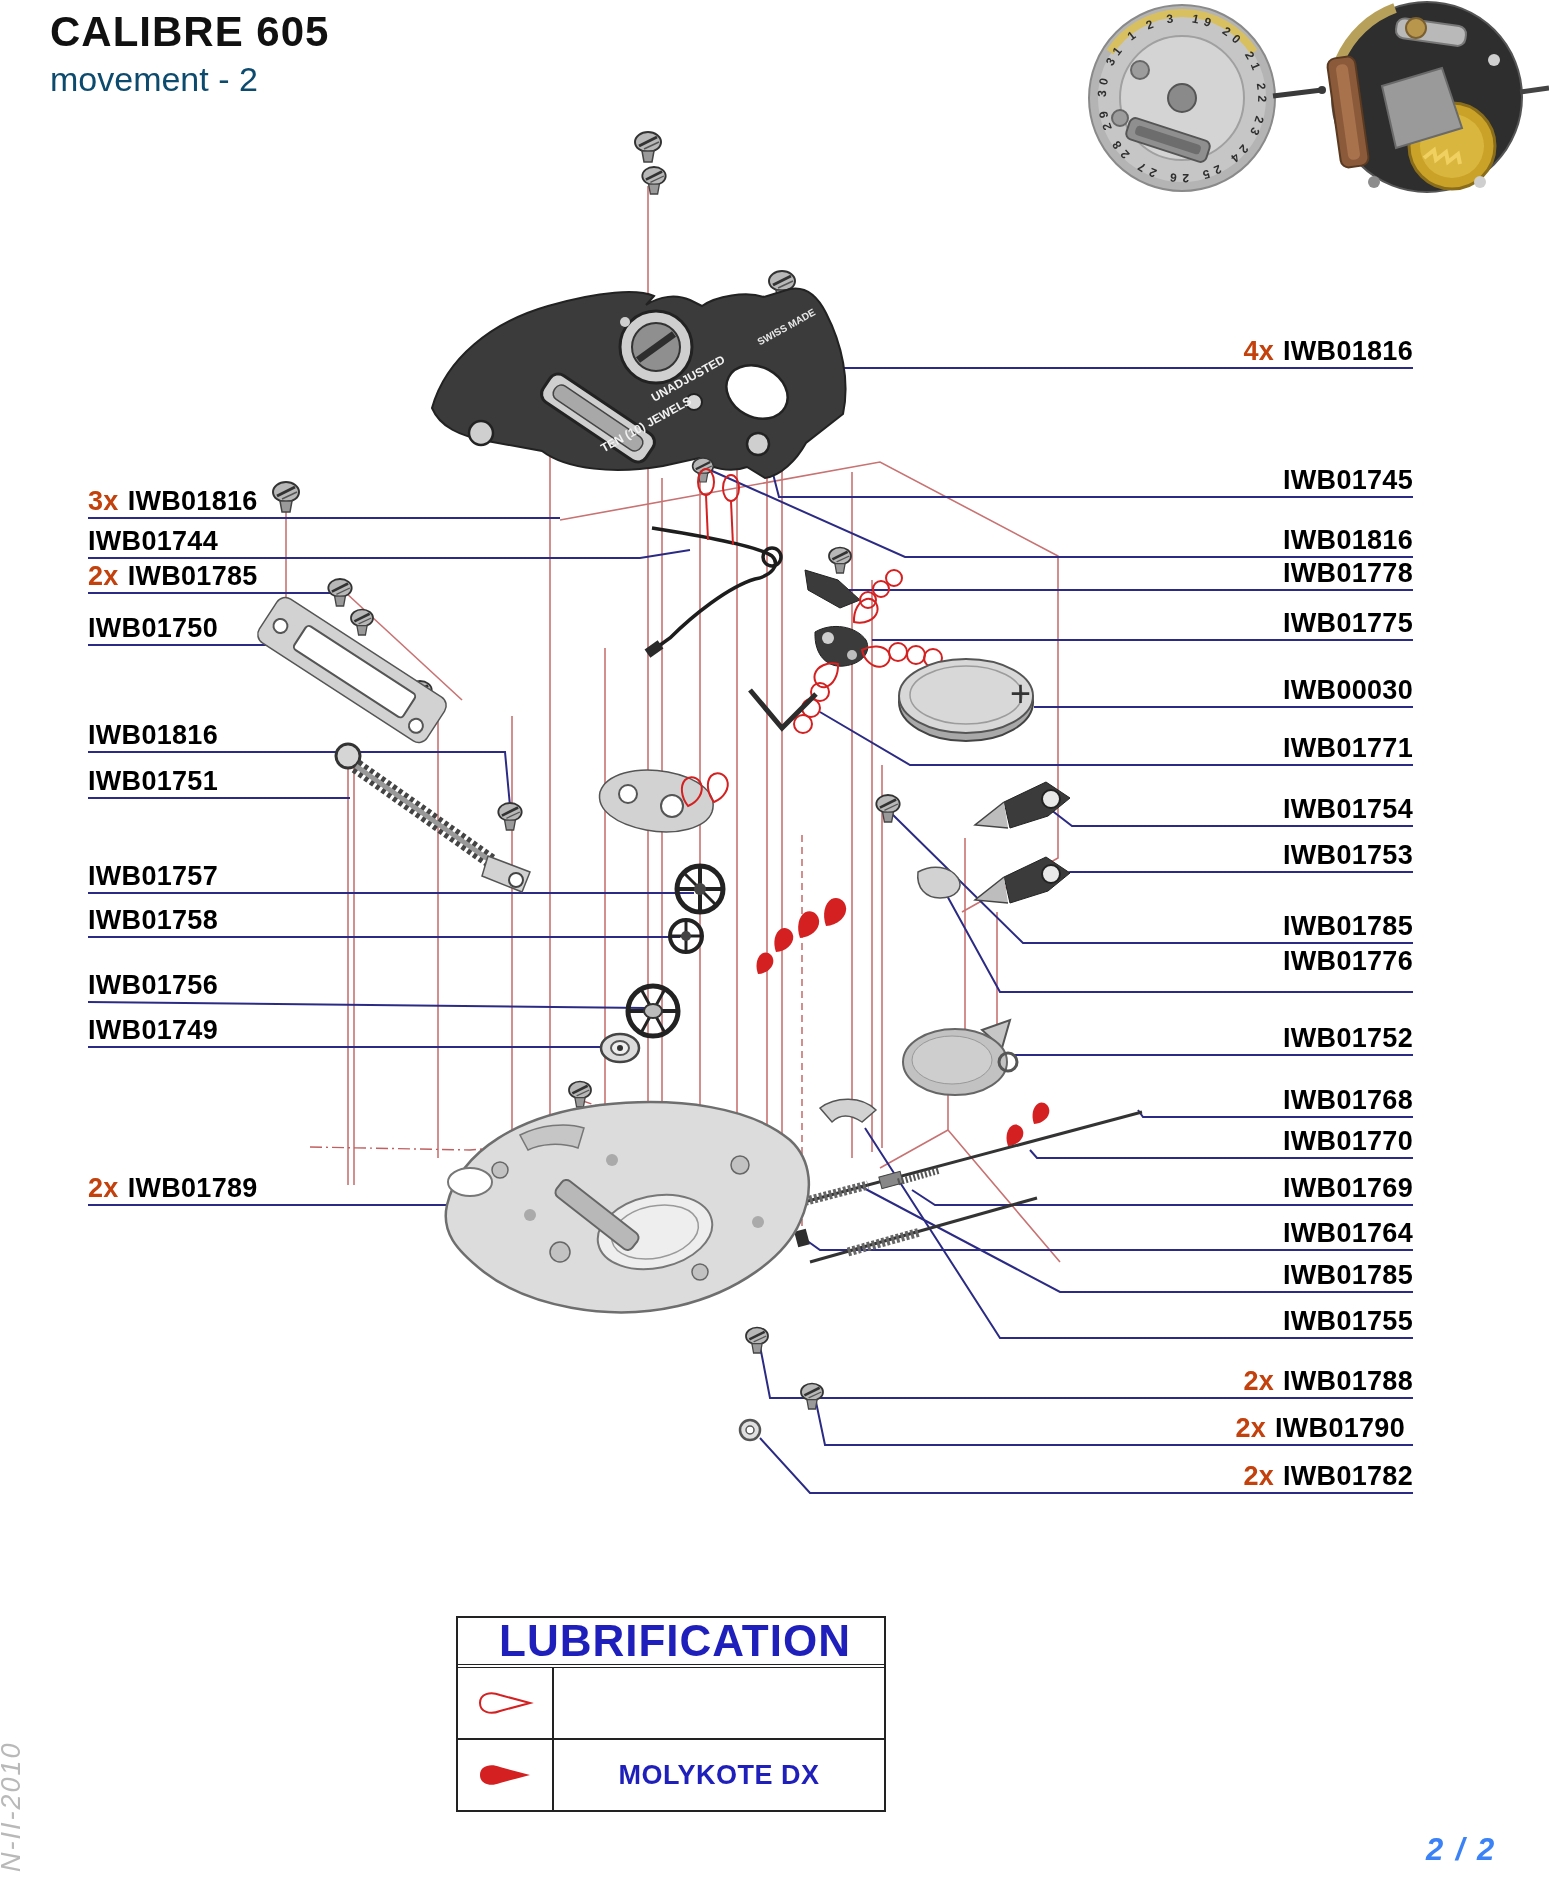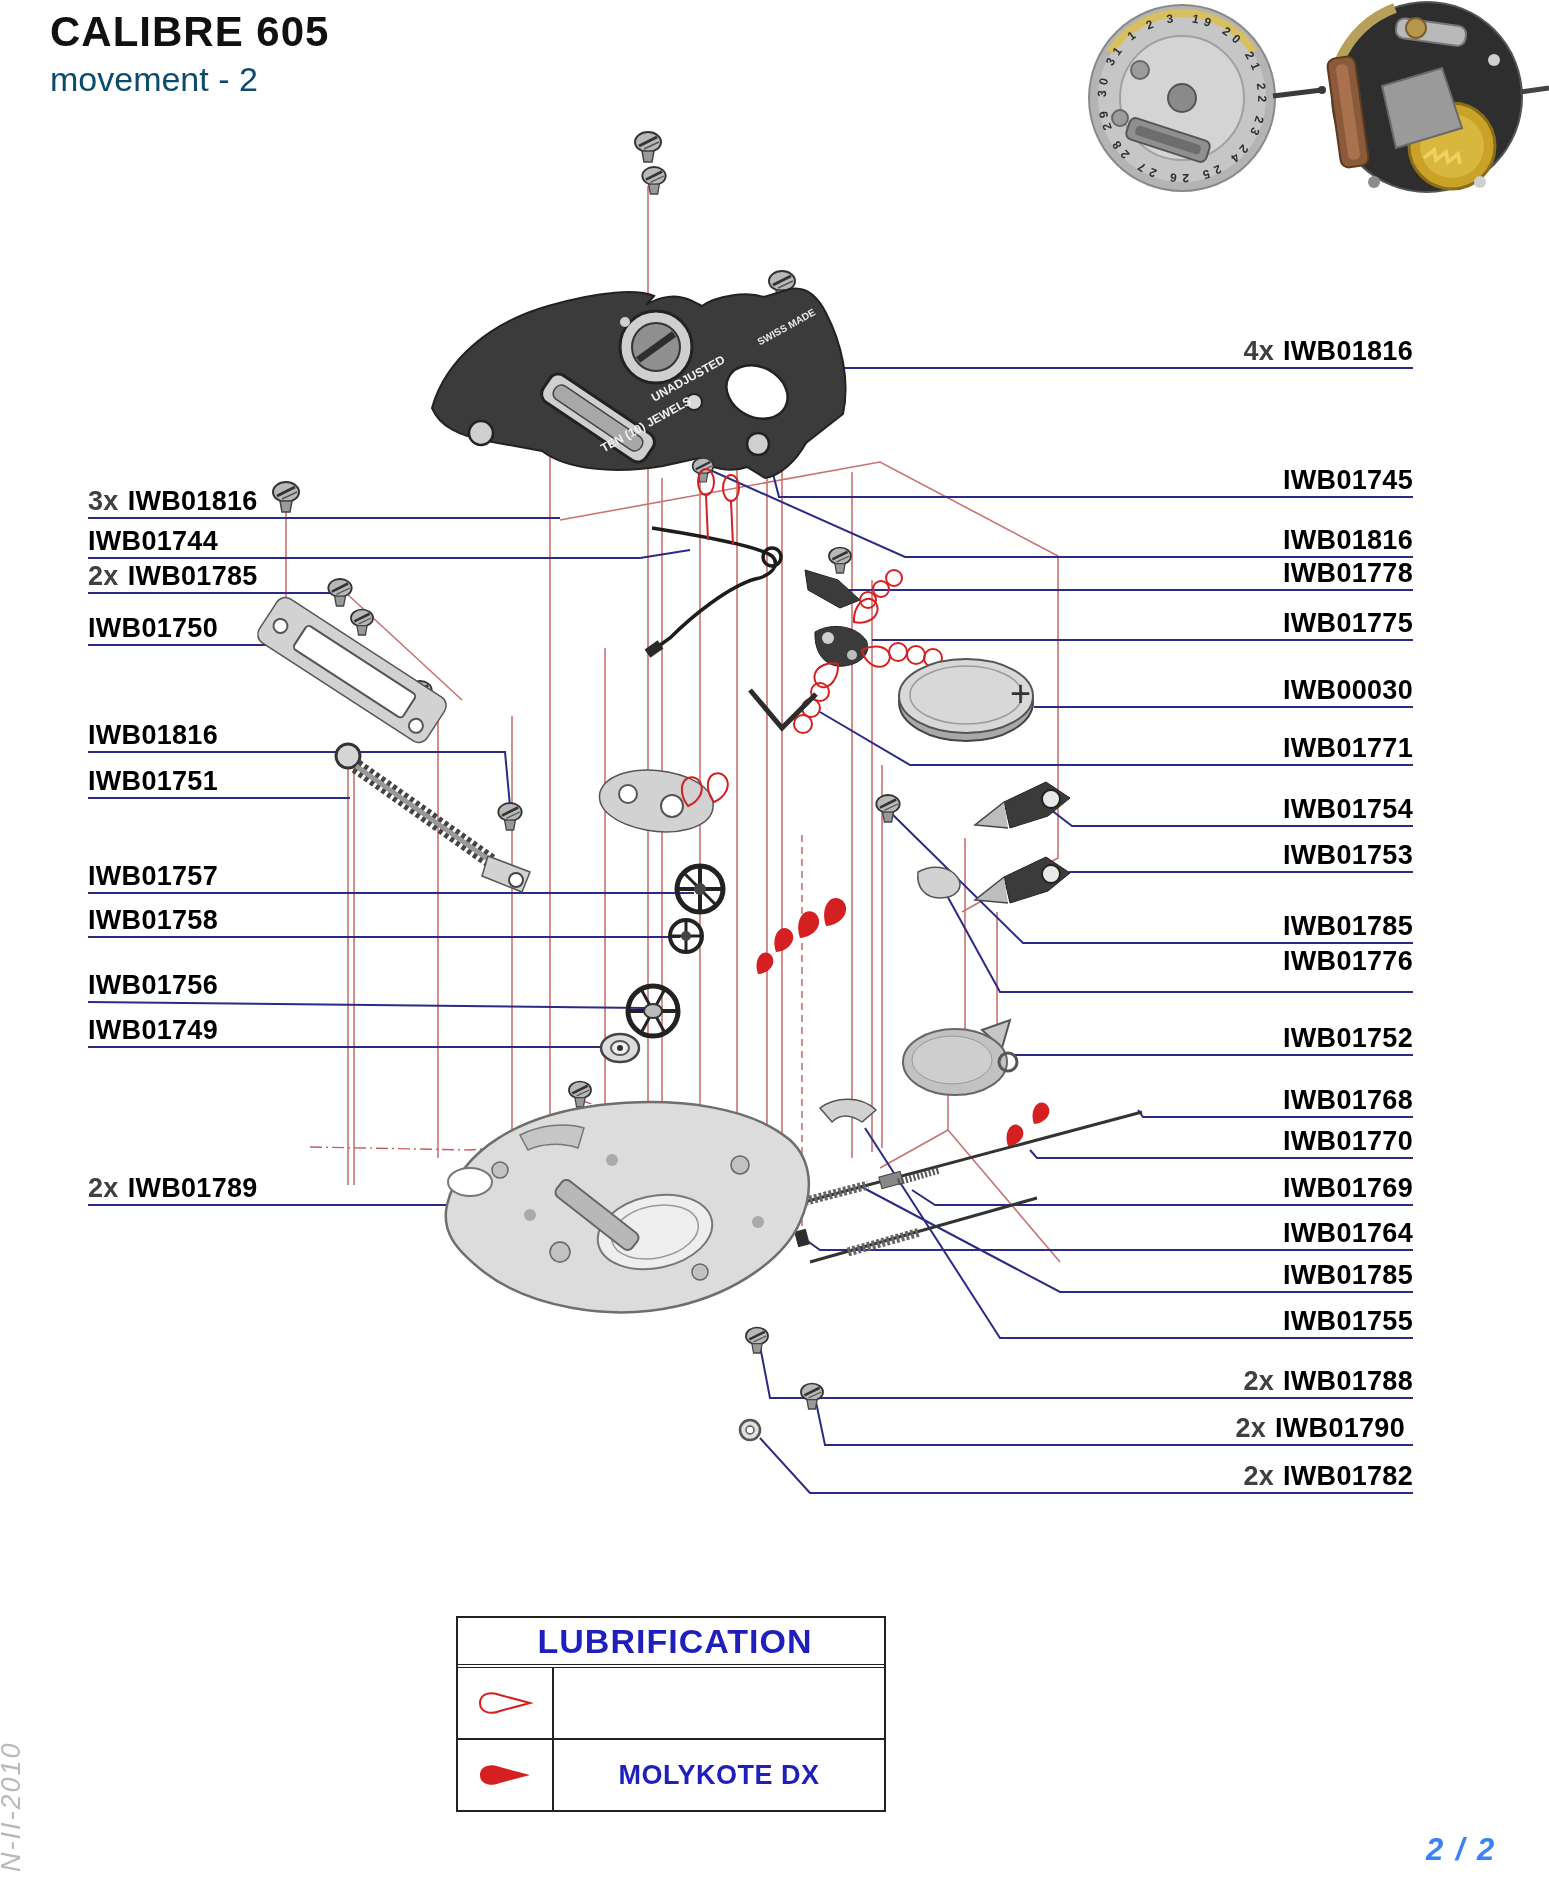--- a/index.html
+++ b/index.html
@@ -10,29 +10,29 @@
   .rd{stroke:#c87272;stroke-width:1.6;fill:none;}
   .rdd{stroke:#c87272;stroke-width:1.6;fill:none;stroke-dasharray:7 5;}
   .rddot{stroke:#c06060;stroke-width:1.4;fill:none;stroke-dasharray:12 4 2 4;}
   .lube{stroke:#d42020;stroke-width:2;fill:none;}
   .lube-fill{fill:#d42020;stroke:none;}
   .part{stroke:#555;stroke-width:1.5;}
   .dark{fill:#3b3b3b;stroke:#222;}
   .lite{fill:#d2d2d2;}
   .label{position:absolute;font-weight:bold;font-size:27px;line-height:28px;white-space:nowrap;
          color:#000;letter-spacing:.3px;text-align:center;}
-  .label .qty{color:#404040;}
+  .label .qty{color:#c2410c;}
   .label .qty:not(:empty){margin-right:9px;}
   .label-right{text-align:right;}
   #title-block{position:absolute;left:28px;top:8px;color:#111;margin-left:22px;}
   #title-line1{font-size:42px;font-weight:bold;letter-spacing:1px;}
   #title-line2{font-size:34px;margin-top:4px;color:#0c4a6e;}
   #legend{position:absolute;left:456px;top:1616px;width:426px;border:2px solid #222;background:#fff;}
   #legend-header{height:46px;border-bottom:4px double #222;display:flex;align-items:center;justify-content:center;
-      color:#1f1fbb;font-weight:bold;font-size:34px;letter-spacing:1px;padding-left:8px;}
+      color:#1f1fbb;font-weight:bold;font-size:44px;letter-spacing:1px;padding-left:8px;}
   .legend-row{display:flex;height:70px;border-bottom:2px solid #222;}
   .legend-row:last-child{border-bottom:none;}
   .legend-icon-cell{width:94px;border-right:2px solid #222;display:flex;align-items:center;justify-content:center;}
   .legend-name-cell{flex:1;display:flex;align-items:center;justify-content:center;
       color:#1f1fbb;font-weight:bold;font-size:27px;letter-spacing:.5px;}
   #page-indicator{position:absolute;left:1426px;top:1832px;font-size:31px;font-weight:bold;
       font-style:italic;color:#3b82f6;letter-spacing:2px;}
   #watermark{position:absolute;left:-4px;top:1872px;transform:rotate(-90deg);transform-origin:0 0;
       font-size:27px;font-style:italic;color:#b9b9b9;letter-spacing:2px;white-space:nowrap;}
 </style>

